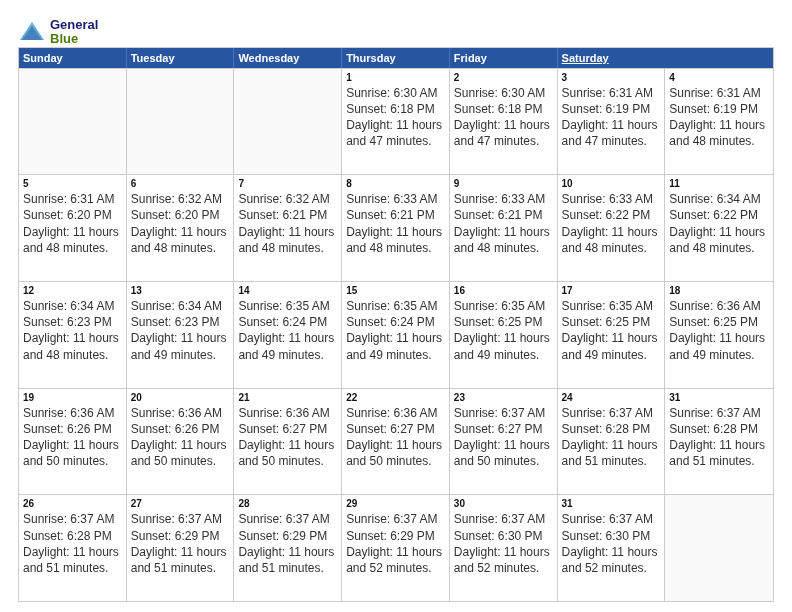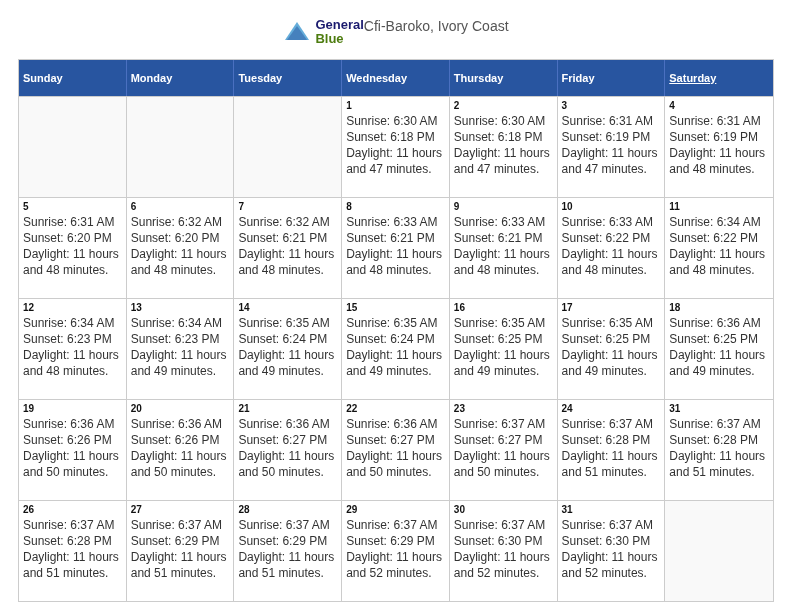--- a/index.html
+++ b/index.html
@@ -12,23 +12,23 @@
     }
     .page {
       width: 792px;
       height: 612px;
       padding: 18px 18px 10px 18px;
       display: flex;
       flex-direction: column;
     }
     .header {
       display: flex;
-      justify-content: center;
+      justify-content: space-between;
       align-items: flex-start;
-      margin-bottom: 12px;
+      margin-bottom: 0;
     }
     .logo {
       display: flex;
       align-items: center;
       gap: 4px;
     }
     .logo-text {
       font-size: 13px;
       font-weight: bold;
       color: #1a1a6e;
@@ -61,21 +61,21 @@
     }
     .cal-header {
       display: grid;
       grid-template-columns: repeat(7, 1fr);
       background: #2855a0;
     }
     .cal-header-cell {
       color: #fff;
       font-size: 11px;
       font-weight: bold;
-      padding: 12px 4px;
+      padding: 4px 4px;
       text-align: left;
       border-right: 1px solid #4a70c0;
     }
     .cal-header-cell:last-child { border-right: none; text-decoration: underline; }
     .cal-body {
       flex: 1;
       display: flex;
       flex-direction: column;
     }
     .cal-row {
@@ -115,28 +115,26 @@
       <svg class="logo-icon" viewBox="0 0 28 24" xmlns="http://www.w3.org/2000/svg">
         <polygon points="14,2 26,20 2,20" fill="#4a9fd4" opacity="0.85"></polygon>
         <polygon points="14,6 24,20 4,20" fill="#2855a0" opacity="0.5"></polygon>
       </svg>
       <div class="logo-text">
         <div>General</div>
         <div><span>Blue</span></div>
       </div>
     </div>
     <div class="title-block">
-      <div class="subtitle">Cfi-Baroko, Ivory Coast</div>
     </div>
   </div>
 
   <div class="calendar">
     <div class="cal-header">
     <div class="cal-header-cell">Sunday</div>
-        <div class="cal-header-cell">Monday</div>
         <div class="cal-header-cell">Tuesday</div>
         <div class="cal-header-cell">Wednesday</div>
         <div class="cal-header-cell">Thursday</div>
         <div class="cal-header-cell">Friday</div>
         <div class="cal-header-cell">Saturday</div>
       </div>
     <div class="cal-body">
     <div class="cal-row">
           <div class="cal-cell empty"></div>
           <div class="cal-cell empty"></div>

